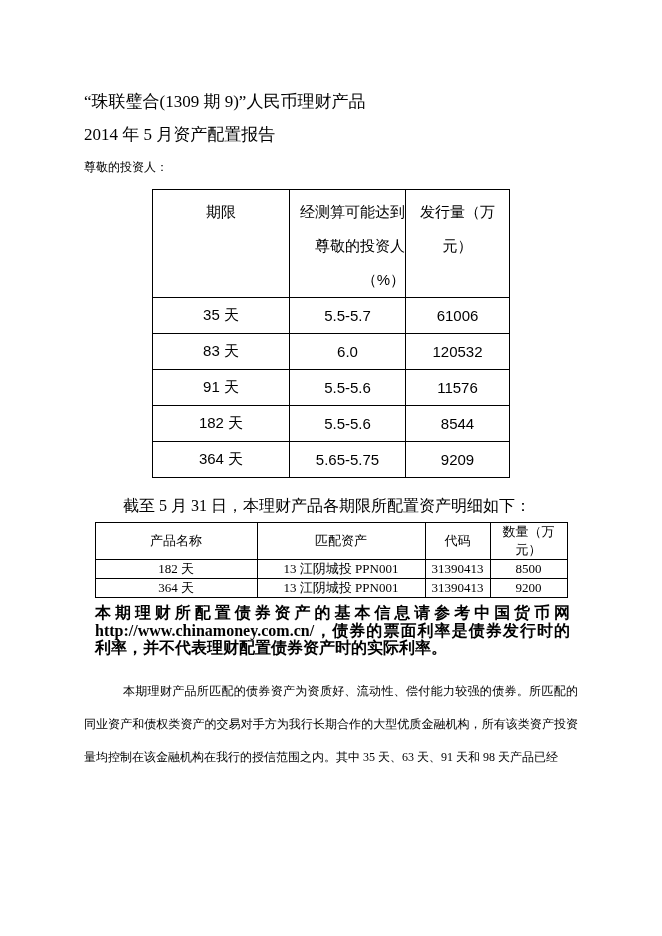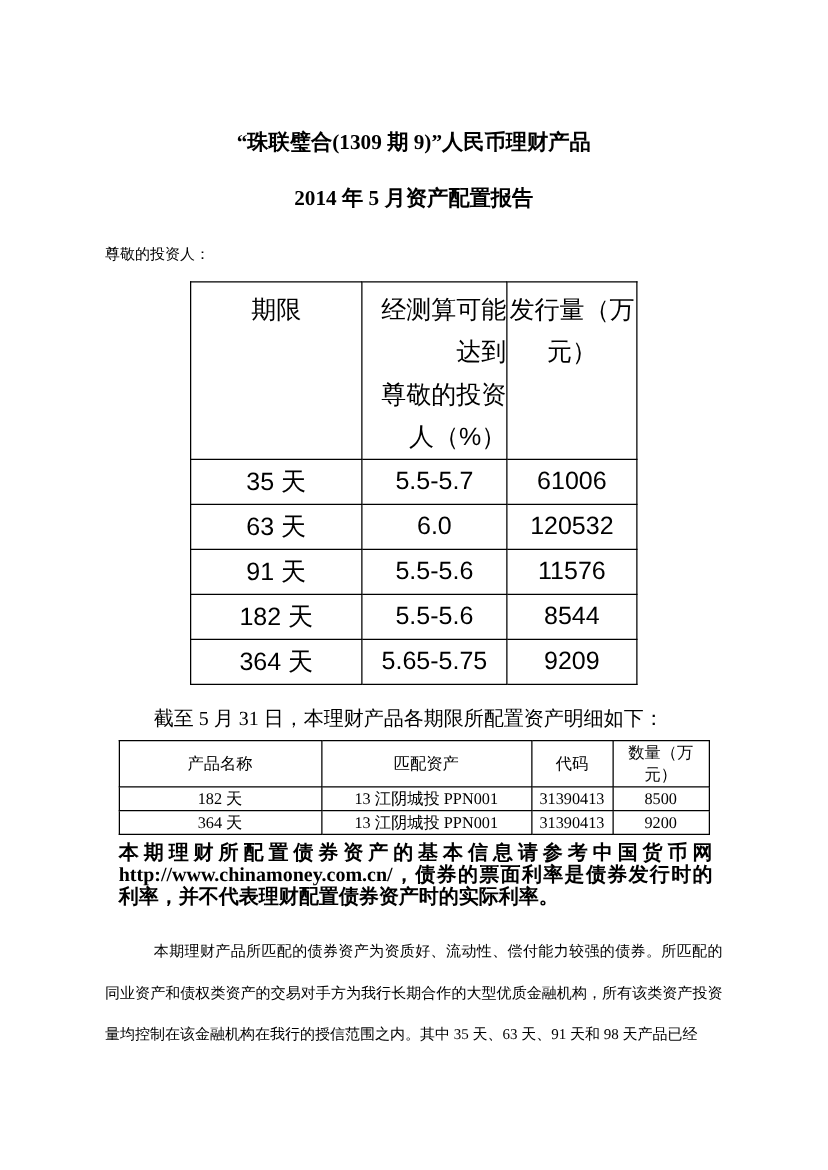--- a/index.html
+++ b/index.html
@@ -15,43 +15,43 @@
   }
   .page {
     box-sizing: border-box;
     width: 662px;
     height: 936px;
     padding: 85px 84px 0 84px;
     overflow: hidden;
     background: #fff;
   }
   .doc-title, .doc-subtitle {
-    margin: 12px;
+    margin: 0;
     font-size: 17px;
-    font-weight: bold;
-    text-align: center;
+    font-weight: normal;
+    text-align: left;
     line-height: 33px;
     white-space: nowrap;
   }
   .body-line {
     margin: 0;
     font-size: 12px;
     line-height: 33px;
     text-align: justify;
   }
   .indent2 { text-indent: 39px; }
 
   
   table.rate-table {
     border-collapse: collapse;
     table-layout: fixed;
     width: 357px;
     margin: 5px auto 0 auto;
     font-family: "Liberation Sans", "DejaVu Sans", sans-serif;
-    font-size: 20px;
+    font-size: 15px;
     text-align: center;
   }
   .rate-table th, .rate-table td {
     border: 1px solid #000;
     font-weight: normal;
     padding: 0;
   }
   .rate-table thead th {
     height: 67px;
     vertical-align: top;
@@ -124,21 +124,21 @@
         <th>发行量（万元）</th>
       </tr>
     </thead>
     <tbody>
       <tr>
         <td>35 天</td>
         <td>5.5-5.7</td>
         <td>61006</td>
       </tr>
       <tr>
-        <td>63 天</td>
+        <td>83 天</td>
         <td>6.0</td>
         <td>120532</td>
       </tr>
       <tr>
         <td>91 天</td>
         <td>5.5-5.6</td>
         <td>11576</td>
       </tr>
       <tr>
         <td>182 天</td>

